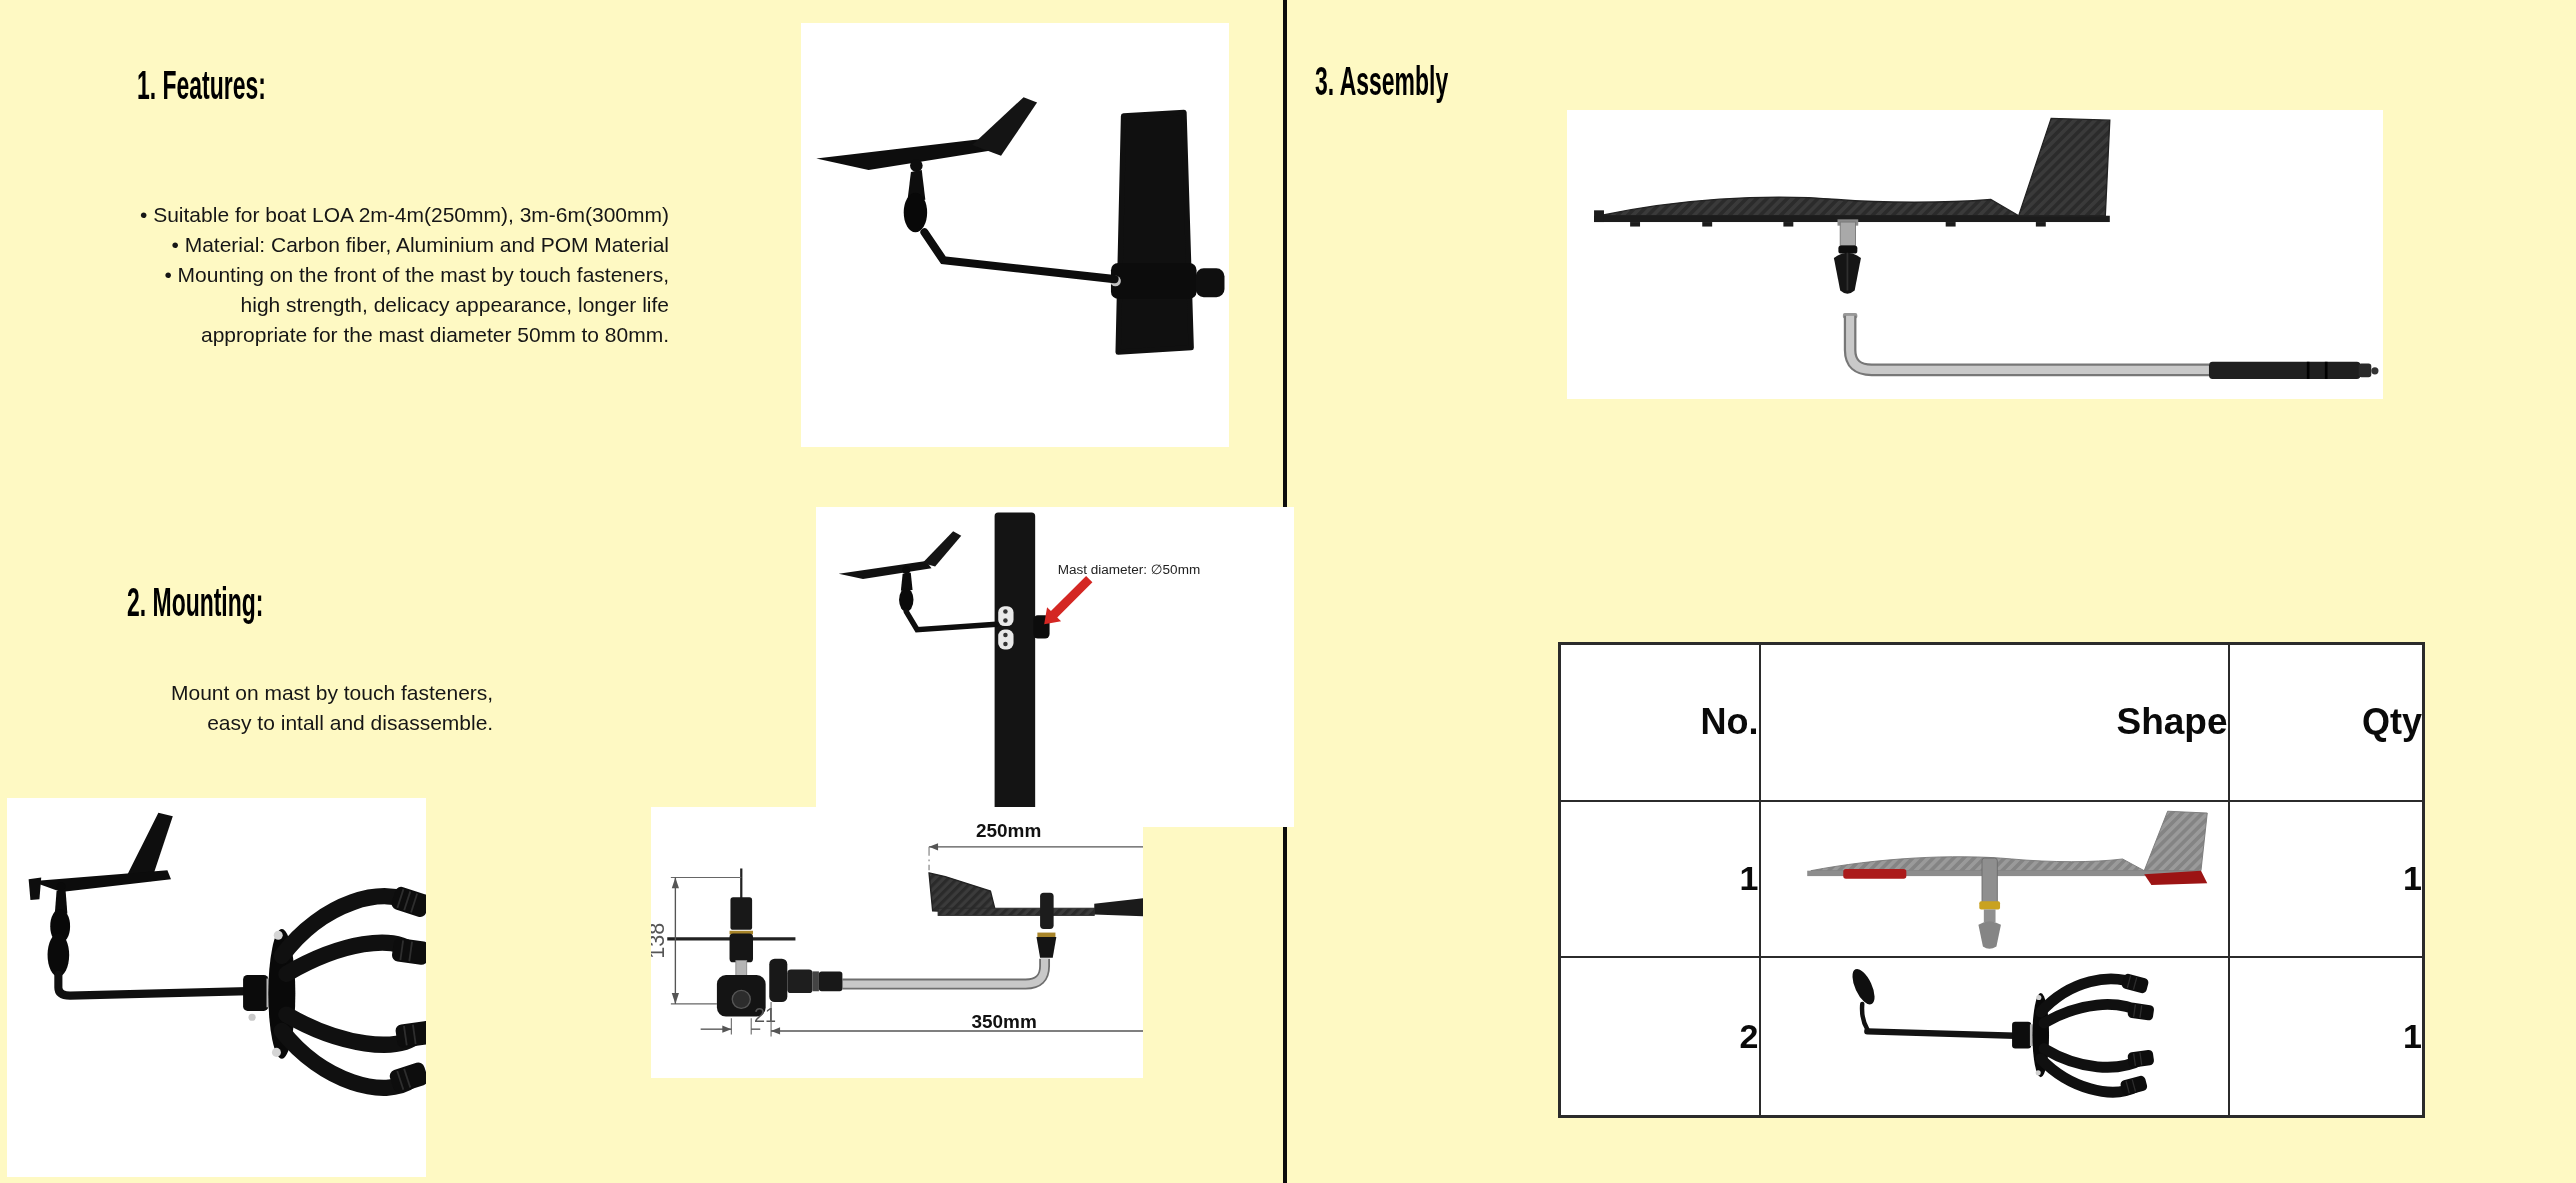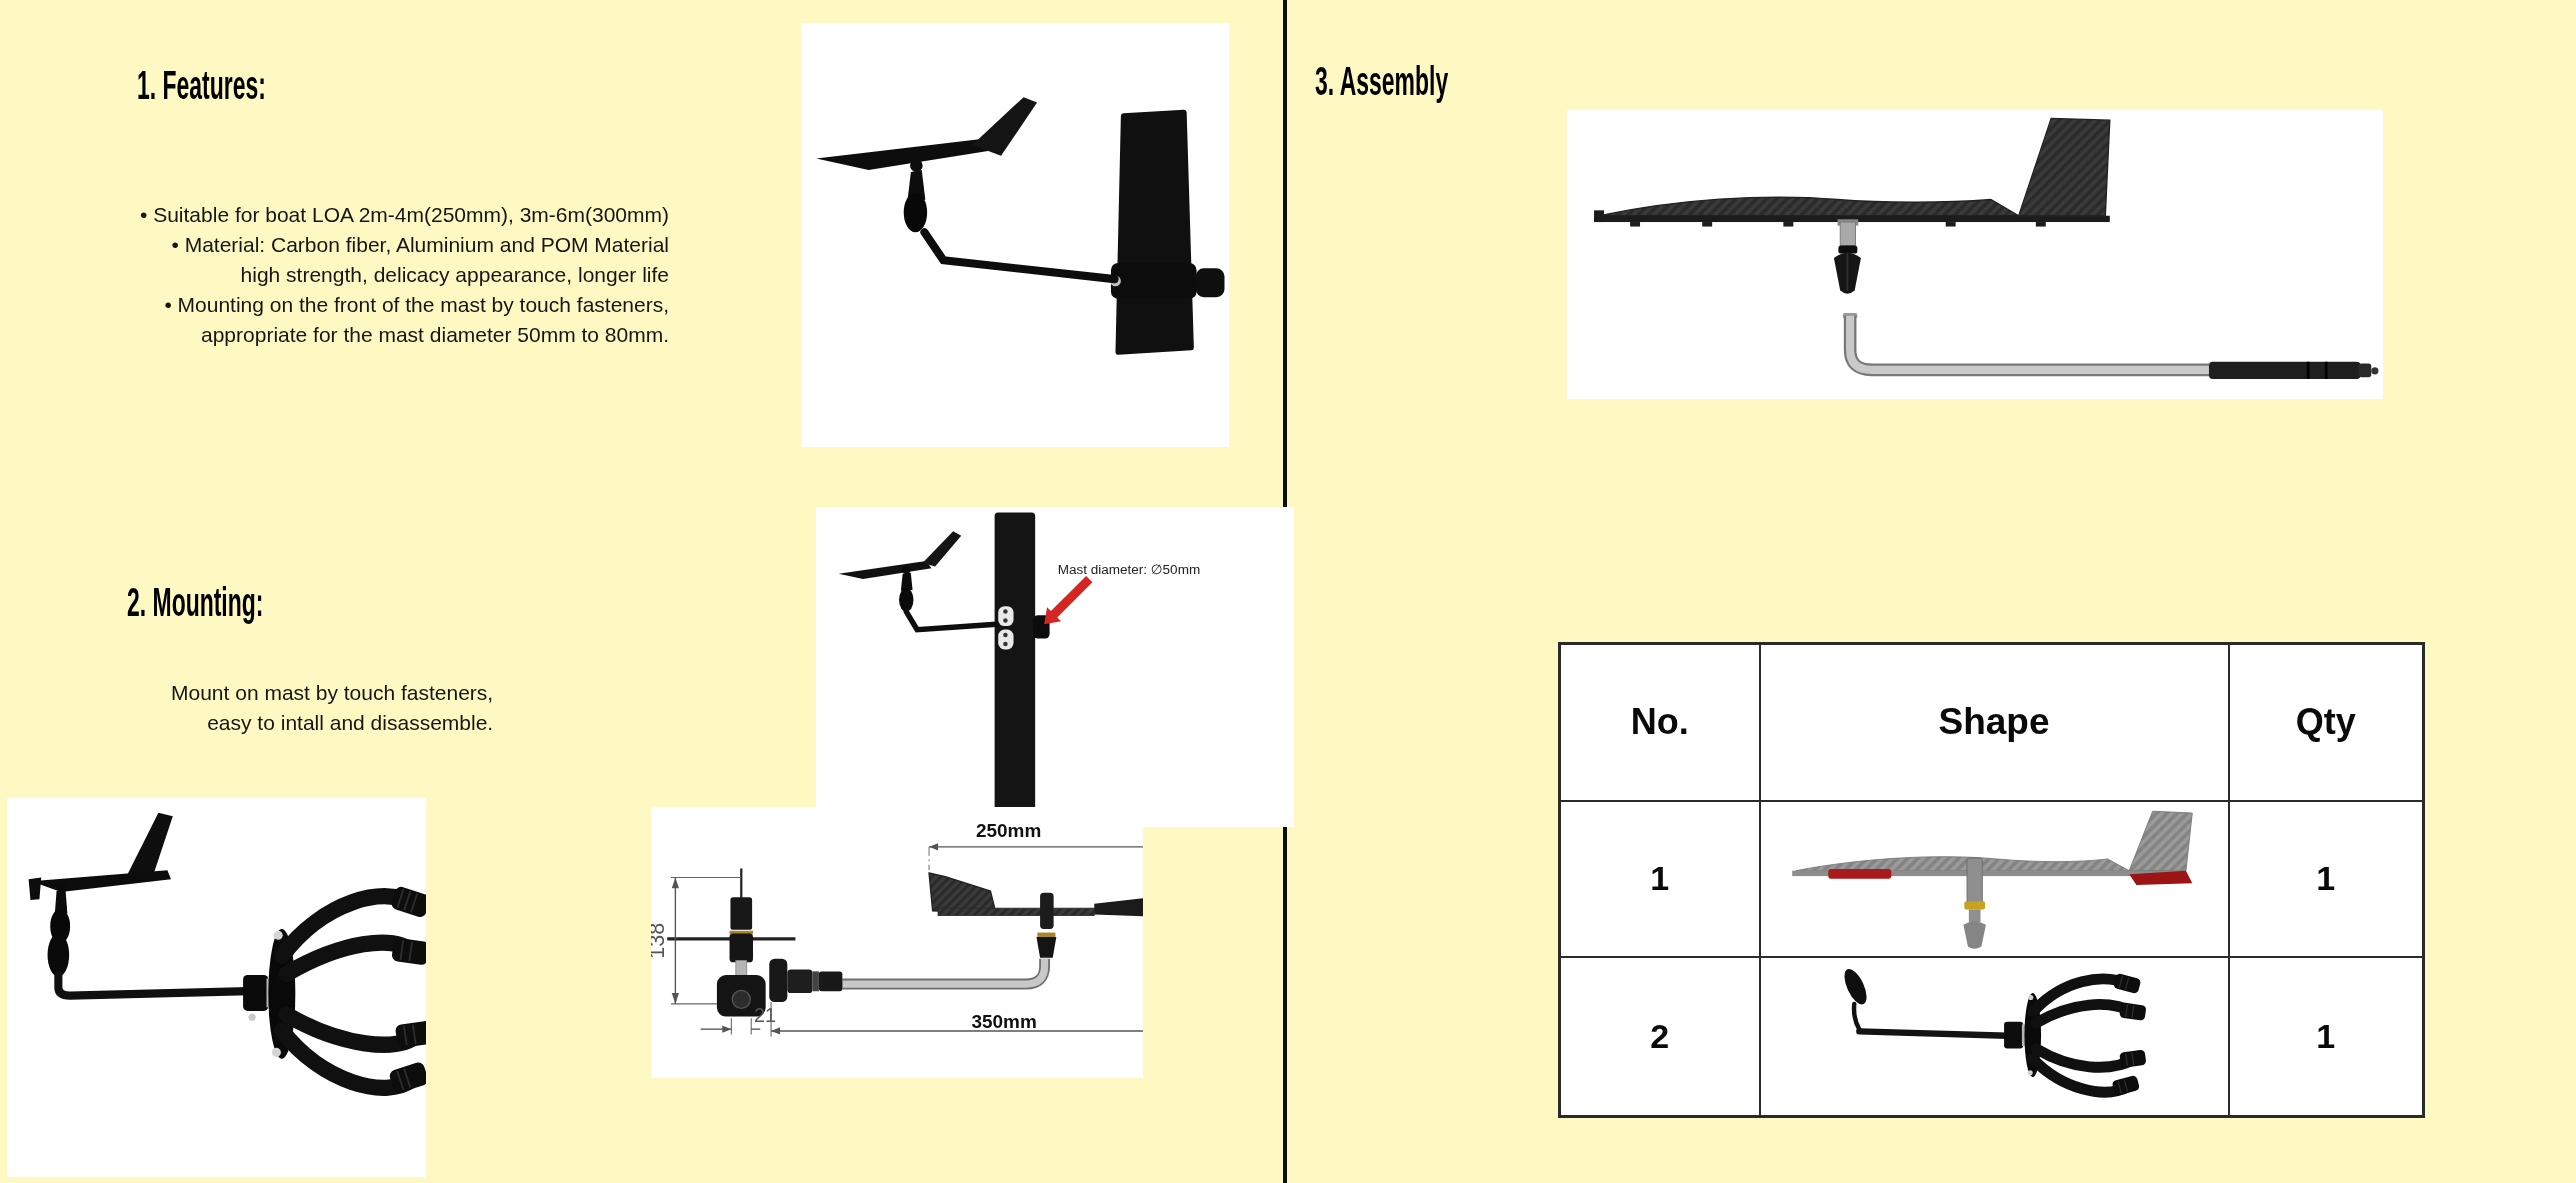--- a/index.html
+++ b/index.html
@@ -6,43 +6,43 @@
   #page{position:relative;width:2576px;height:1183px;background:#fef9c3;overflow:hidden;
         font-family:"Liberation Sans",sans-serif;color:#111;}
   .abs{position:absolute;}
   .z1{z-index:1;} .z2{z-index:2;}
   .cond{display:inline-block;font-weight:bold;color:#000;font-size:41px;line-height:1;
         transform:scaleX(0.56);transform-origin:0 50%;white-space:nowrap;}
   .body-text{font-size:21px;line-height:30px;color:#161616;white-space:nowrap;text-align:right;}
   .photo{background:#ffffff;}
   table.parts{border-collapse:collapse;table-layout:fixed;background:#fff;
               border:3.6px solid #2b2b2b;}
-  table.parts td{border:2.7px solid #2b2b2b;text-align:center;vertical-align:middle;
+  table.parts td{border:2.7px solid #2b2b2b;text-align:right;vertical-align:middle;
                  font-weight:bold;color:#0a0a0a;padding:0;overflow:hidden;}
   td.hdr{font-size:36px;}
   td.hdr-shape{text-align:left;padding-left:23.5px;font-size:37px;}
   td.num{font-size:34px;}
   svg text{font-family:"Liberation Sans",sans-serif;}
 </style>
 </head>
 <body>
 
 <div id="page">
 
   <div class="abs z1" style="left:1283px;top:0;width:3.6px;height:1183px;background:#0d0d0d;"></div>
 
   <div class="abs z1" style="left:137px;top:65px;">
     <span class="cond">1. Features:</span>
   </div>
 
   <div class="abs z1 body-text" style="left:140px;top:200px;">
     <div>• Suitable for boat LOA 2m-4m(250mm), 3m-6m(300mm)</div>
     <div>• Material: Carbon fiber, Aluminium and POM Material</div>
+    <div>• Mounting on the front of the mast by touch fasteners,</div>
     <div>high strength, delicacy appearance, longer life</div>
-    <div>• Mounting on the front of the mast by touch fasteners,</div>
     <div>appropriate for the mast diameter 50mm to 80mm.</div>
   </div>
 
   <div class="abs z2 photo" style="left:801px;top:22.5px;width:428px;height:424px;">
     <svg width="428" height="424" viewBox="0 0 475 470">
 
       <polygon points="358,103 425,99 433,360 352,365" fill="#101010" stroke="#101010" stroke-width="6" stroke-linejoin="round"></polygon>
 
       <rect x="344" y="266" width="95" height="40" rx="8" fill="#0c0c0c"></rect>
       <rect x="438" y="272" width="32" height="32" rx="9" fill="#0f0f0f"></rect>

